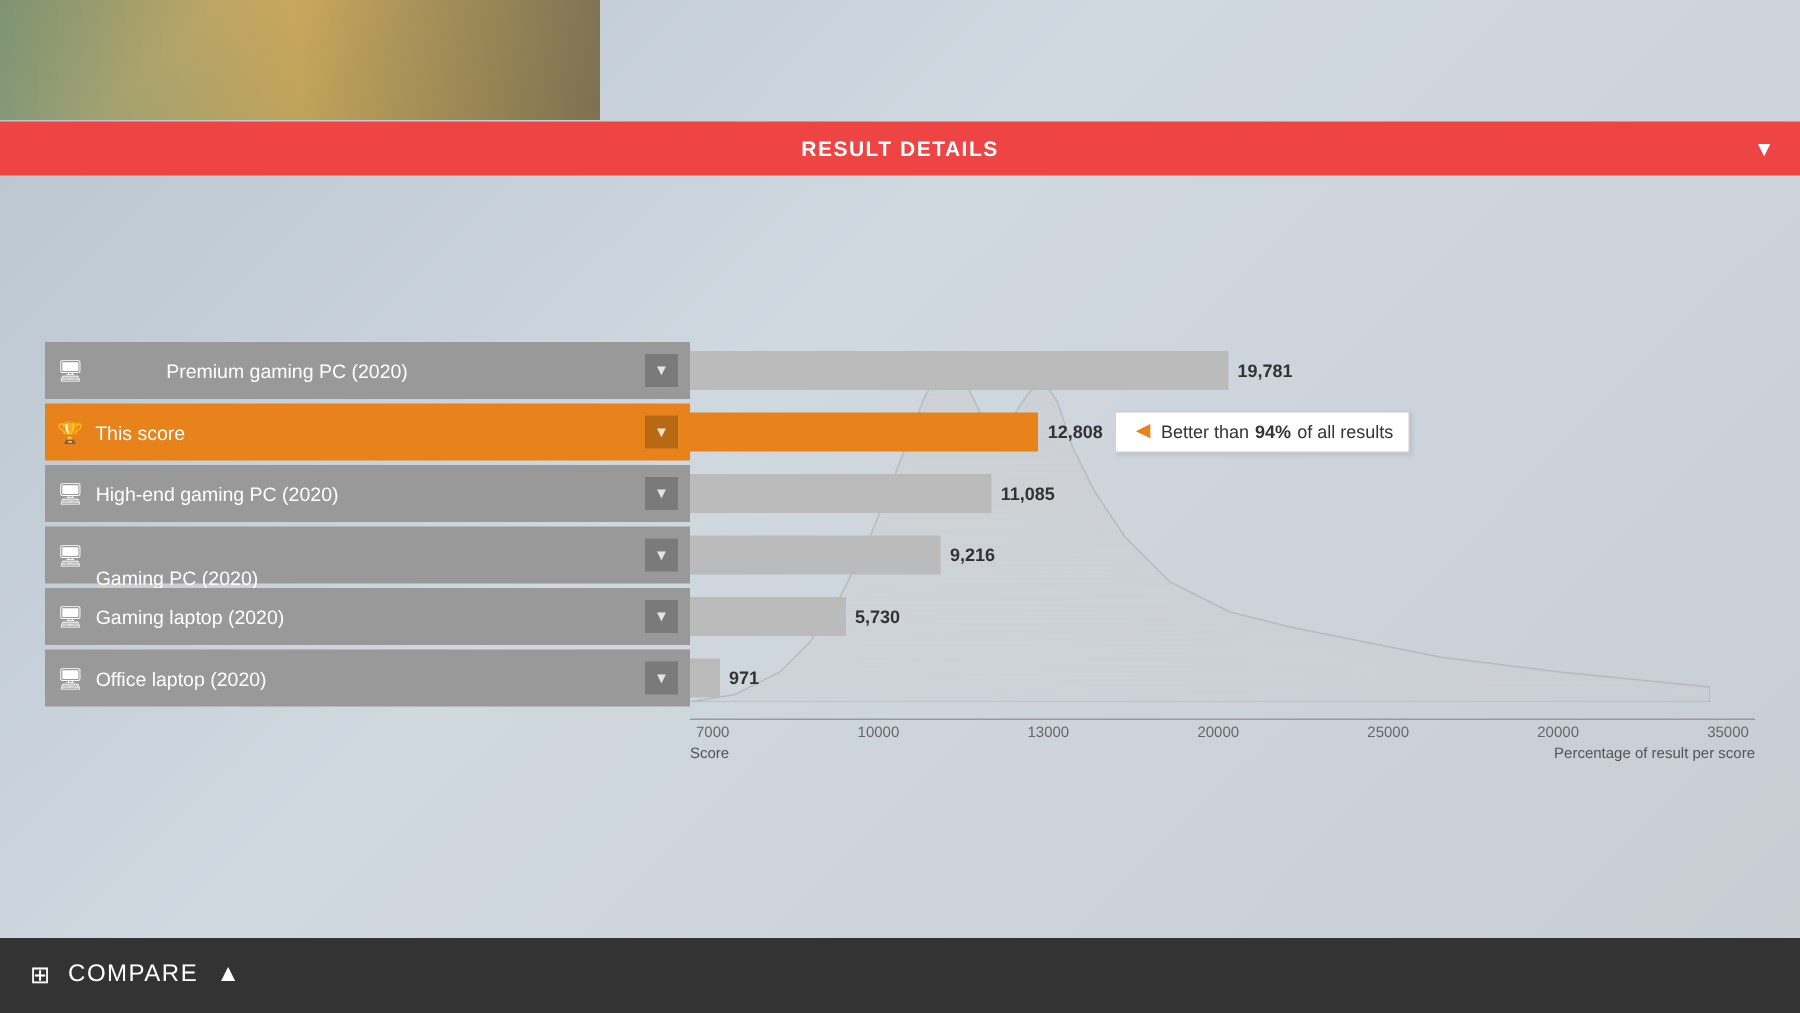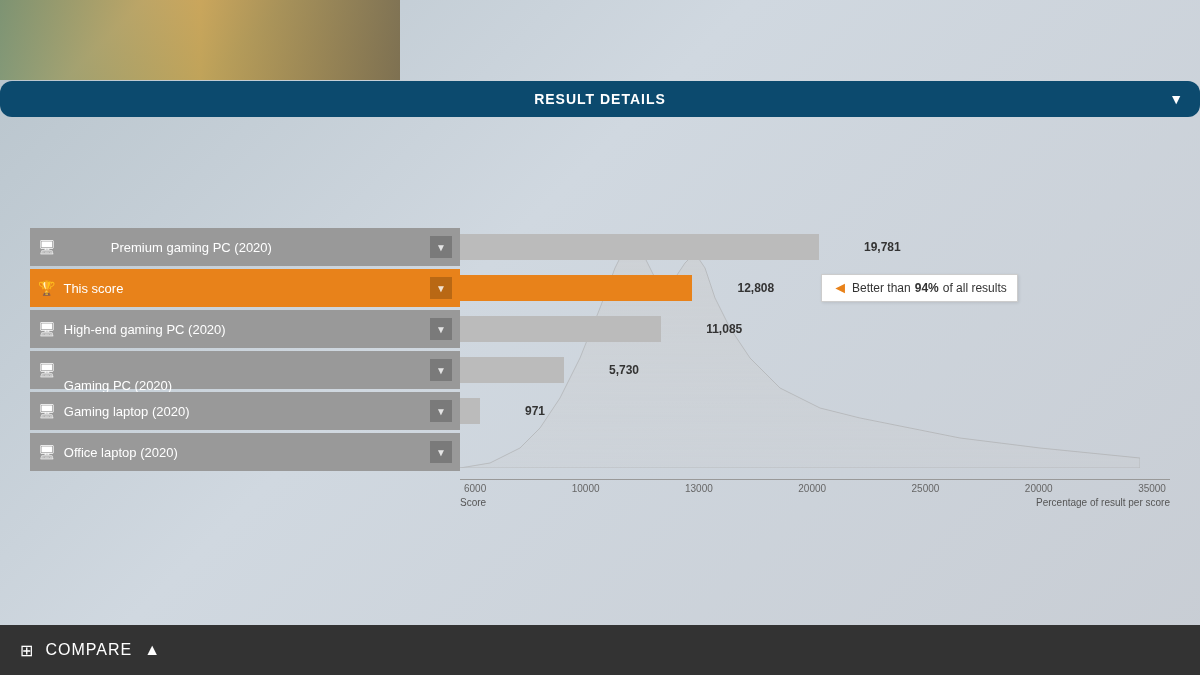--- a/index.html
+++ b/index.html
@@ -122,28 +122,27 @@
       border: 1px solid #ccc;
       background: white;
       padding: 6px 14px;
       font-size: 13px;
       cursor: pointer;
       color: #333;
     }
 
     
     .result-details-bar {
-      background: #0c4a6e;
+      background: #ef4444;
       display: flex;
       align-items: center;
       justify-content: center;
       padding: 10px;
       position: relative;
       cursor: pointer;
-      border-radius: 12px;
     }
 
     .result-details-bar span {
       color: white;
       font-size: 14px;
       font-weight: bold;
       letter-spacing: 1px;
     }
 
     .result-details-chevron {
@@ -289,21 +288,20 @@
       position: relative;
       height: 280px;
     }
 
     .bar-row {
       display: flex;
       align-items: center;
       height: 38px;
       margin-bottom: 3px;
       position: relative;
-      gap: 39px;
     }
 
     .bar-fill {
       height: 26px;
       display: flex;
       align-items: center;
       justify-content: flex-end;
       padding-right: 6px;
       font-size: 12px;
       font-weight: bold;
@@ -551,33 +549,37 @@
               <span>Better than </span>
               <strong>94%</strong>
               <span> of all results</span>
             </div>
           </div>
           <div class="bar-row" style="height: 38px; margin-bottom: 3px; display: flex; ">
             <div class="bar-fill gray" style="width: 201.193px; min-width: 40px; height: 26px;"></div>
             <span class="bar-value">11,085</span>
           </div>
           <div class="bar-row" style="height: 38px; margin-bottom: 3px; display: flex; align-items: center;">
+            <div class="bar-fill gray" style="width: 167.27px; min-width: 40px; height: 26px;"></div>
+            <span class="bar-value">9,216</span>
+          </div>
+          <div class="bar-row" style="height: 38px; margin-bottom: 3px; display: flex; align-items: center;">
             <div class="bar-fill gray" style="width: 103.999px; min-width: 40px; height: 26px;"></div>
             <span class="bar-value">5,730</span>
           </div>
           <div class="bar-row" style="height: 38px; margin-bottom: 3px; display: flex; align-items: center;">
             <div class="bar-fill gray" style="width: 20px; min-width: 20px; height: 26px;"></div>
             <span class="bar-value">971</span>
           </div>
         </div>
 
       <div style="position:absolute; bottom:28px; left:0; right:0; height:1px; background:#999;"></div>
 
       <div style="position:absolute; bottom:14px; left:0; right:0; display:flex; justify-content:space-between; font-size:10px; color:#666; padding:0 4px;" id="x-axis-labels">
-      <span>6000</span>
+      <span>7000</span>
           <span>10000</span>
           <span>13000</span>
           <span>20000</span>
           <span>25000</span>
           <span>20000</span>
           <span>35000</span>
         </div>
 
       <div style="position:absolute; bottom:0; left:0; right:0; display:flex; justify-content:space-between; font-size:10px; color:#555;">
         <span>Score</span>

